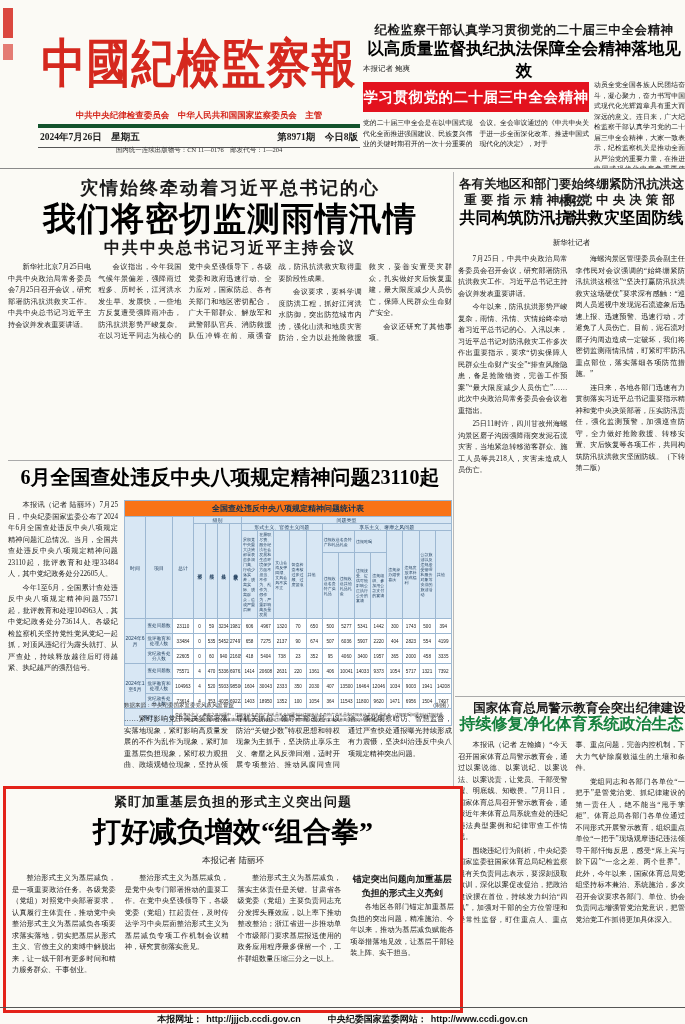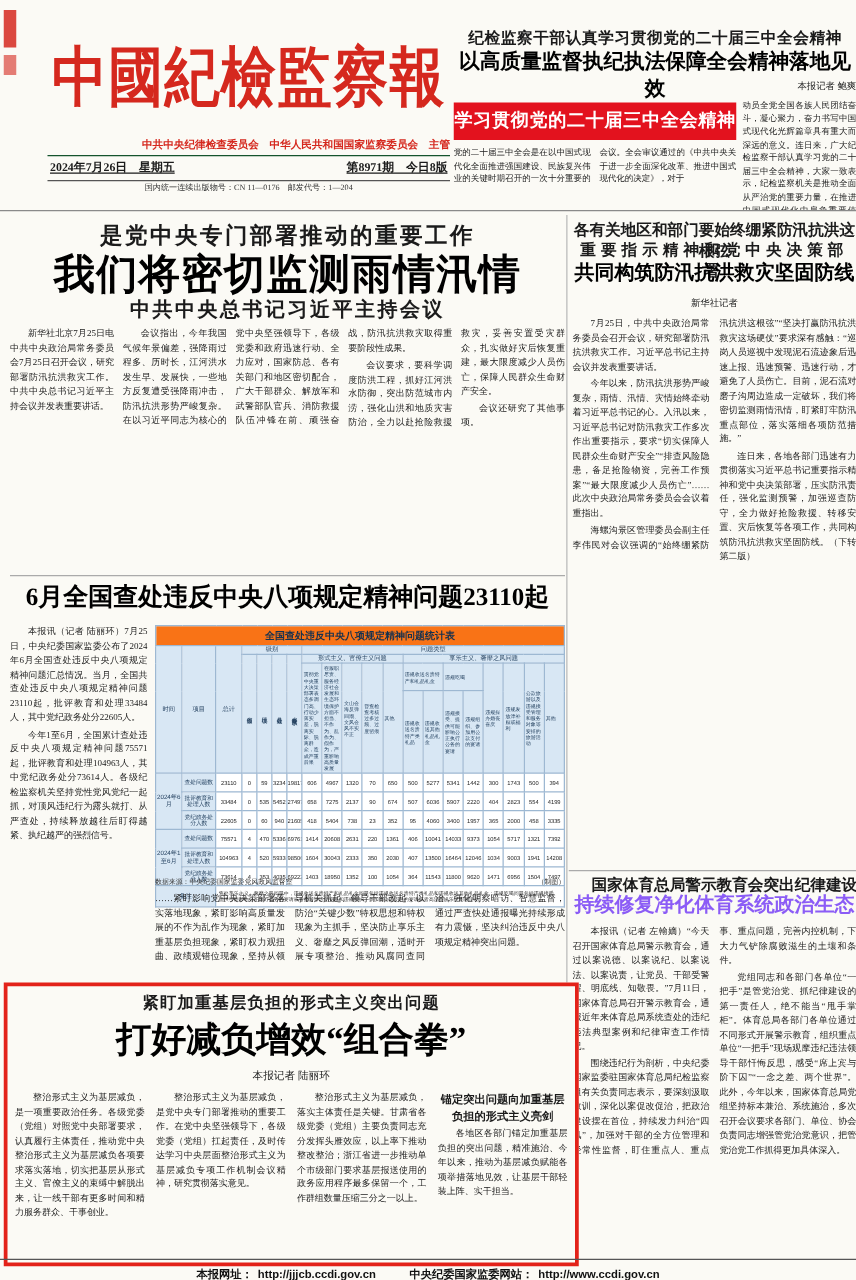--- a/index.html
+++ b/index.html
@@ -7,31 +7,31 @@
   #page{position:relative;width:685px;height:1024px;background:#fbfaf5;color:#1b1b1b;overflow:hidden;margin:0 auto;}
   .abs{position:absolute;}
   .jus{text-align:justify;}
   .rule{background:#8a8a8a;height:1px;}
   .vrule{background:#b9b9b9;width:1px;}
 
   
   .mast-title{left:38px;top:16px;width:322px;height:94px;color:#d5281e;
     font:700 44px/94px "DejaVu Serif","Liberation Serif",serif;text-align:center;letter-spacing:1px;}
   .mast-title span{display:inline-block;transform:scaleY(1.18);}
-  .organ{left:38px;top:110px;width:322px;color:#d5281e;font:700 8.5px "Liberation Sans",sans-serif;text-align:right;}
-  .daterow{left:38px;top:124px;width:322px;border-top:1px solid #14532d;border-bottom:1px solid #555;
-    padding:3px 2px;display:flex;justify-content:space-between;font:600 9.5px "Liberation Serif",serif;box-sizing:border-box;text-decoration:underline;}
+  .organ{left:38px;top:110px;width:322px;color:#d5281e;font:700 8.5px "Liberation Sans",sans-serif;text-align:center;}
+  .daterow{left:38px;top:124px;width:322px;border-top:4px solid #14532d;border-bottom:1px solid #555;
+    padding:3px 2px;display:flex;justify-content:space-between;font:600 9.5px "Liberation Serif",serif;box-sizing:border-box;}
   .publine{left:38px;top:146px;width:322px;text-align:center;font:400 6.5px "Liberation Serif",serif;color:#333;}
   .seal{left:3px;top:8px;width:10px;height:30px;background:#d5281e;opacity:.85;}
   .seal2{left:3px;top:44px;width:10px;height:16px;background:#d5281e;opacity:.6;}
 
   
   .tr-kicker{left:363px;top:22px;width:322px;font:700 12.5px "Liberation Sans",sans-serif;text-align:center;letter-spacing:.5px;}
   .tr-head{left:363px;top:38px;width:322px;font:900 16.5px "Liberation Serif",serif;text-align:center;color:#000;}
-  .tr-byline{left:363px;top:64px;width:322px;text-align:right;font:400 7.5px "Liberation Sans",sans-serif;color:#222;}
+  .tr-byline{left:363px;top:64px;width:322px;text-align:left;font:400 7.5px "Liberation Sans",sans-serif;color:#222;}
   .banner{left:363px;top:82px;width:226px;height:30px;background:#e3121e;color:#fff;
     font:700 14.5px/30px "Liberation Sans",sans-serif;text-align:center;letter-spacing:.5px;}
   .tr-colright{left:594px;top:80px;width:91px;height:88px;font:400 6.8px/1.55 "Liberation Serif",serif;overflow:hidden;}
   .tr-colmain{left:363px;top:118px;width:226px;height:50px;column-count:2;column-gap:7px;
     font:400 6.8px/1.55 "Liberation Serif",serif;overflow:hidden;}
 
   
   .pb-kicker{left:8px;top:176px;width:444px;font:700 18px "Liberation Serif",serif;text-align:center;letter-spacing:2px;}
   .pb-head{left:8px;top:197px;width:444px;font:900 33px "Liberation Sans",sans-serif;text-align:center;letter-spacing:1px;color:#000;}
   .pb-sub{left:8px;top:238px;width:444px;font:700 16px "Liberation Serif",serif;text-align:center;letter-spacing:2px;}
@@ -50,21 +50,21 @@
   .er-head{left:8px;top:464px;width:444px;font:900 20px "Liberation Serif",serif;text-align:center;color:#000;}
   .er-intro{left:8px;top:500px;width:110px;height:280px;font:400 7.2px/1.6 "Liberation Serif",serif;overflow:hidden;}
   .er-table{left:124px;top:500px;width:328px;height:200px;}
   .er-src{left:124px;top:702px;width:328px;display:flex;justify-content:space-between;
     font:400 5.5px "Liberation Sans",sans-serif;color:#333;}
   .er-below{left:124px;top:714px;width:328px;height:68px;column-count:3;column-gap:8px;
     font:400 7.2px/1.6 "Liberation Serif",serif;overflow:hidden;}
 
   
   .sp-kicker{left:466px;top:700px;width:227px;font:700 12.5px "Liberation Sans",sans-serif;text-align:center;}
-  .sp-head{left:458px;top:714px;width:227px;font:900 16px "Liberation Serif",serif;text-align:center;color:#8b5cf6;}
+  .sp-head{left:458px;top:714px;width:227px;font:900 16px "Liberation Serif",serif;text-align:center;color:#15803d;}
   .sp-body{left:458px;top:740px;width:227px;height:262px;column-count:2;column-gap:8px;
     font:400 7.2px/1.6 "Liberation Serif",serif;overflow:hidden;}
 
   
   .bd-box{left:3px;top:786px;width:442px;height:213px;border:3px solid #e32219;background:#fbfaf5;padding:4px 6px;box-sizing:content-box;}
   .bd-kicker{font:700 13px "Liberation Serif",serif;text-align:center;letter-spacing:1px;}
   .bd-head{font:700 28px "Liberation Serif",serif;text-align:center;color:#000;margin-top:2px;}
   .bd-byline{text-align:center;font:400 8.5px sans-serif;color:#222;margin-top:4px;}
   .bd-body{margin-top:6px;height:138px;column-count:4;column-gap:9px;
     font:400 7.2px/1.6 "Liberation Serif",serif;overflow:hidden;}
@@ -108,37 +108,38 @@
   <div class="abs tr-kicker">纪检监察干部认真学习贯彻党的二十届三中全会精神</div>
   <div class="abs tr-head">以高质量监督执纪执法保障全会精神落地见效</div>
   <div class="abs tr-byline">本报记者 鲍爽</div>
   <div class="abs banner">学习贯彻党的二十届三中全会精神</div>
   <div class="abs tr-colright jus">动员全党全国各族人民团结奋斗，凝心聚力，奋力书写中国式现代化光辉篇章具有重大而深远的意义。连日来，广大纪检监察干部认真学习党的二十届三中全会精神，大家一致表示，纪检监察机关是推动全面从严治党的重要力量，在推进中国式现代化中肩负重要使命。（下转第三版）</div>
   <div class="abs tr-colmain jus">党的二十届三中全会是在以中国式现代化全面推进强国建设、民族复兴伟业的关键时期召开的一次十分重要的会议。全会审议通过的《中共中央关于进一步全面深化改革、推进中国式现代化的决定》，对于</div>
 
   <div class="abs rule" style="left:0;top:168px;width:685px;"></div>
   <div class="abs vrule" style="left:453px;top:172px;height:832px;"></div>
 
-  <div class="abs pb-kicker">是党中央专门部署推动的重要工作</div>
+  <div class="abs pb-kicker">灾情始终牵动着习近平总书记的心</div>
   <div class="abs pb-head">我们将密切监测雨情汛情</div>
   <div class="abs pb-sub">中共中央总书记习近平主持会议</div>
   <div class="abs pb-body jus">
     <p class="bp">新华社北京7月25日电　中共中央政治局常务委员会7月25日召开会议，研究部署防汛抗洪救灾工作。中共中央总书记习近平主持会议并发表重要讲话。</p>
     <p class="bp">会议指出，今年我国气候年景偏差，强降雨过程多、历时长，江河洪水发生早、发展快，一些地方反复遭受强降雨冲击，防汛抗洪形势严峻复杂。在以习近平同志为核心的党中央坚强领导下，各级党委和政府迅速行动、全力应对，国家防总、各有关部门和地区密切配合，广大干部群众、解放军和武警部队官兵、消防救援队伍冲锋在前、顽强奋战，防汛抗洪救灾取得重要阶段性成果。</p>
     <p class="bp">会议要求，要科学调度防洪工程，抓好江河洪水防御，突出防范城市内涝，强化山洪和地质灾害防治，全力以赴抢险救援救灾，妥善安置受灾群众，扎实做好灾后恢复重建，最大限度减少人员伤亡，保障人民群众生命财产安全。</p>
     <p class="bp">会议还研究了其他事项。</p>
   </div>
 
   <div class="abs fl-k1">各有关地区和部门要始终绷紧防汛抗洪这根弦</div>
   <div class="abs fl-k2">重要指示精神和党中央决策部署</div>
   <div class="abs fl-head">共同构筑防汛抗洪救灾坚固防线</div>
   <div class="abs fl-byline">新华社记者</div>
   <div class="abs fl-body jus">
     <p class="bp">7月25日，中共中央政治局常务委员会召开会议，研究部署防汛抗洪救灾工作。习近平总书记主持会议并发表重要讲话。</p>
     <p class="bp">今年以来，防汛抗洪形势严峻复杂，雨情、汛情、灾情始终牵动着习近平总书记的心。入汛以来，习近平总书记对防汛救灾工作多次作出重要指示，要求“切实保障人民群众生命财产安全”“排查风险隐患，备足抢险物资，完善工作预案”“最大限度减少人员伤亡”……此次中央政治局常务委员会会议着重指出。</p>
+    <p class="bp">25日11时许，四川甘孜州海螺沟景区磨子沟因强降雨突发泥石流灾害，当地紧急转移游客群众、施工人员等共218人，灾害未造成人员伤亡。</p>
     <p class="bp">海螺沟景区管理委员会副主任李伟民对会议强调的“始终绷紧防汛抗洪这根弦”“坚决打赢防汛抗洪救灾这场硬仗”要求深有感触：“巡岗人员巡视中发现泥石流迹象后迅速上报、迅速预警、迅速行动，才避免了人员伤亡。目前，泥石流对磨子沟周边造成一定破坏，我们将密切监测雨情汛情，盯紧盯牢防汛重点部位，落实落细各项防范措施。”</p>
     <p class="bp">连日来，各地各部门迅速有力贯彻落实习近平总书记重要指示精神和党中央决策部署，压实防汛责任，强化监测预警，加强巡查防守，全力做好抢险救援、转移安置、灾后恢复等各项工作，共同构筑防汛抗洪救灾坚固防线。（下转第二版）</p>
   </div>
 
   <div class="abs rule" style="left:8px;top:460px;width:444px;background:#aaa;"></div>
 
   <div class="abs er-head">6月全国查处违反中央八项规定精神问题23110起</div>
   <div class="abs er-intro jus">
     <p class="bp">本报讯（记者 陆丽环）7月25日，中央纪委国家监委公布了2024年6月全国查处违反中央八项规定精神问题汇总情况。当月，全国共查处违反中央八项规定精神问题23110起，批评教育和处理33484人，其中党纪政务处分22605人。</p>
     <p class="bp">今年1至6月，全国累计查处违反中央八项规定精神问题75571起，批评教育和处理104963人，其中党纪政务处分73614人。各级纪检监察机关坚持党性党风党纪一起抓，对顶风违纪行为露头就打、从严查处，持续释放越往后盯得越紧、执纪越严的强烈信号。</p>

